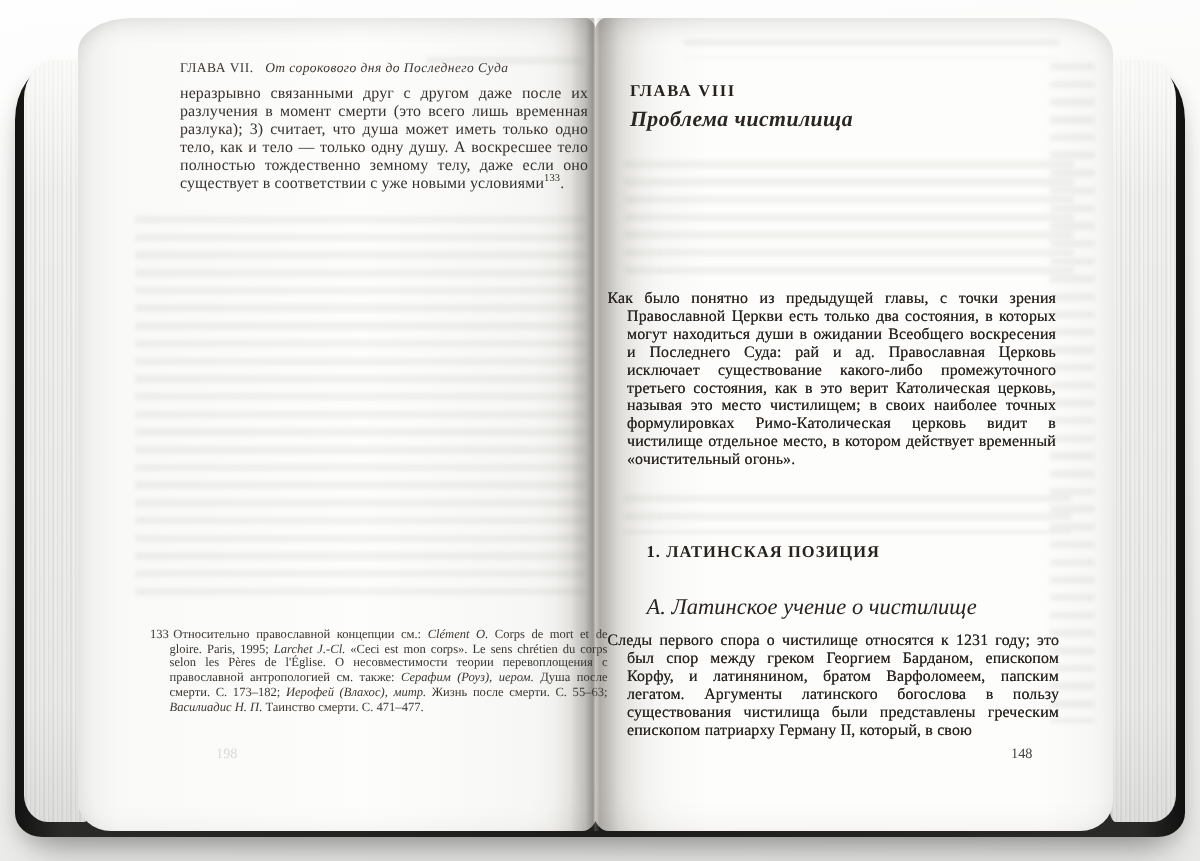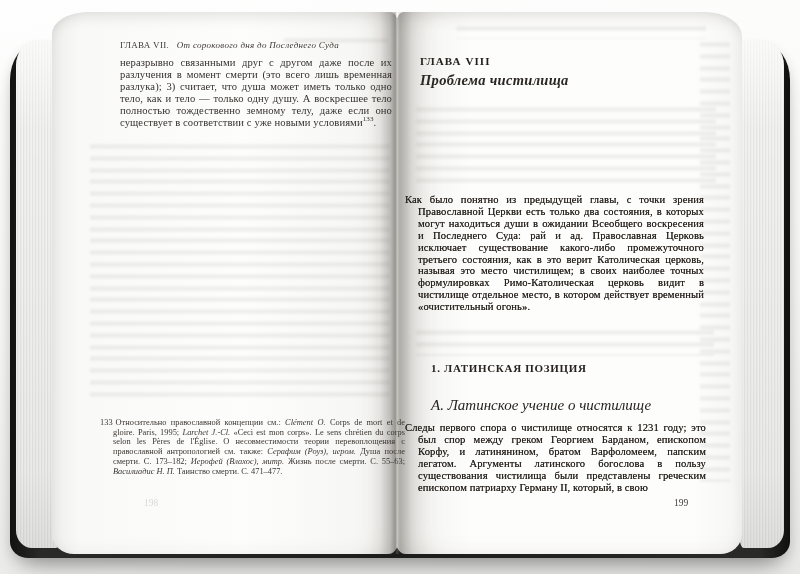--- a/index.html
+++ b/index.html
@@ -142,18 +142,18 @@
     <div class="txt chapter-title" style="left:24px; top:60px;">Проблема чистилища</div>
 
     <p class="txt body-par heavy hang" style="left:9px; top:182px; width:286px;">Как было понятно из предыдущей главы, с точки зрения Православной Церкви есть только два состояния, в которых могут находиться души в ожидании Всеобщего воскресения и Последнего Суда: рай и ад. Православная Церковь исключает существование какого-либо промежуточного третьего состояния, как в это верит Католическая церковь, называя это место чистилищем; в своих наиболее точных формулировках Римо-Католическая церковь видит в чистилище отдельное место, в котором действует временный «очистительный огонь».</p>
 
     <div class="txt section-head" style="left:35px; top:350px;text-align:center;">1. ЛАТИНСКАЯ ПОЗИЦИЯ</div>
 
     <div class="txt subsection-head" style="left:35px; top:385px;">А. Латинское учение о чистилище</div>
 
     <p class="txt body-par heavy hang" style="left:9px; top:410px; width:288px;">Следы первого спора о чистилище относятся к 1231 году; это был спор между греком Георгием Барданом, епископом Корфу, и латинянином, братом Варфоломеем, папским легатом. Аргументы латинского богослова в пользу существования чистилища были представлены греческим епископом патриарху Герману II, который, в свою</p>
 
-    <div class="txt page-num" style="left:278px; top:486px;">199</div>
+    <div class="txt page-num" style="left:278px; top:486px;">148</div>
   </div>
 
   <div class="gutter"></div>
 
 </div>
 
 </body></html>

